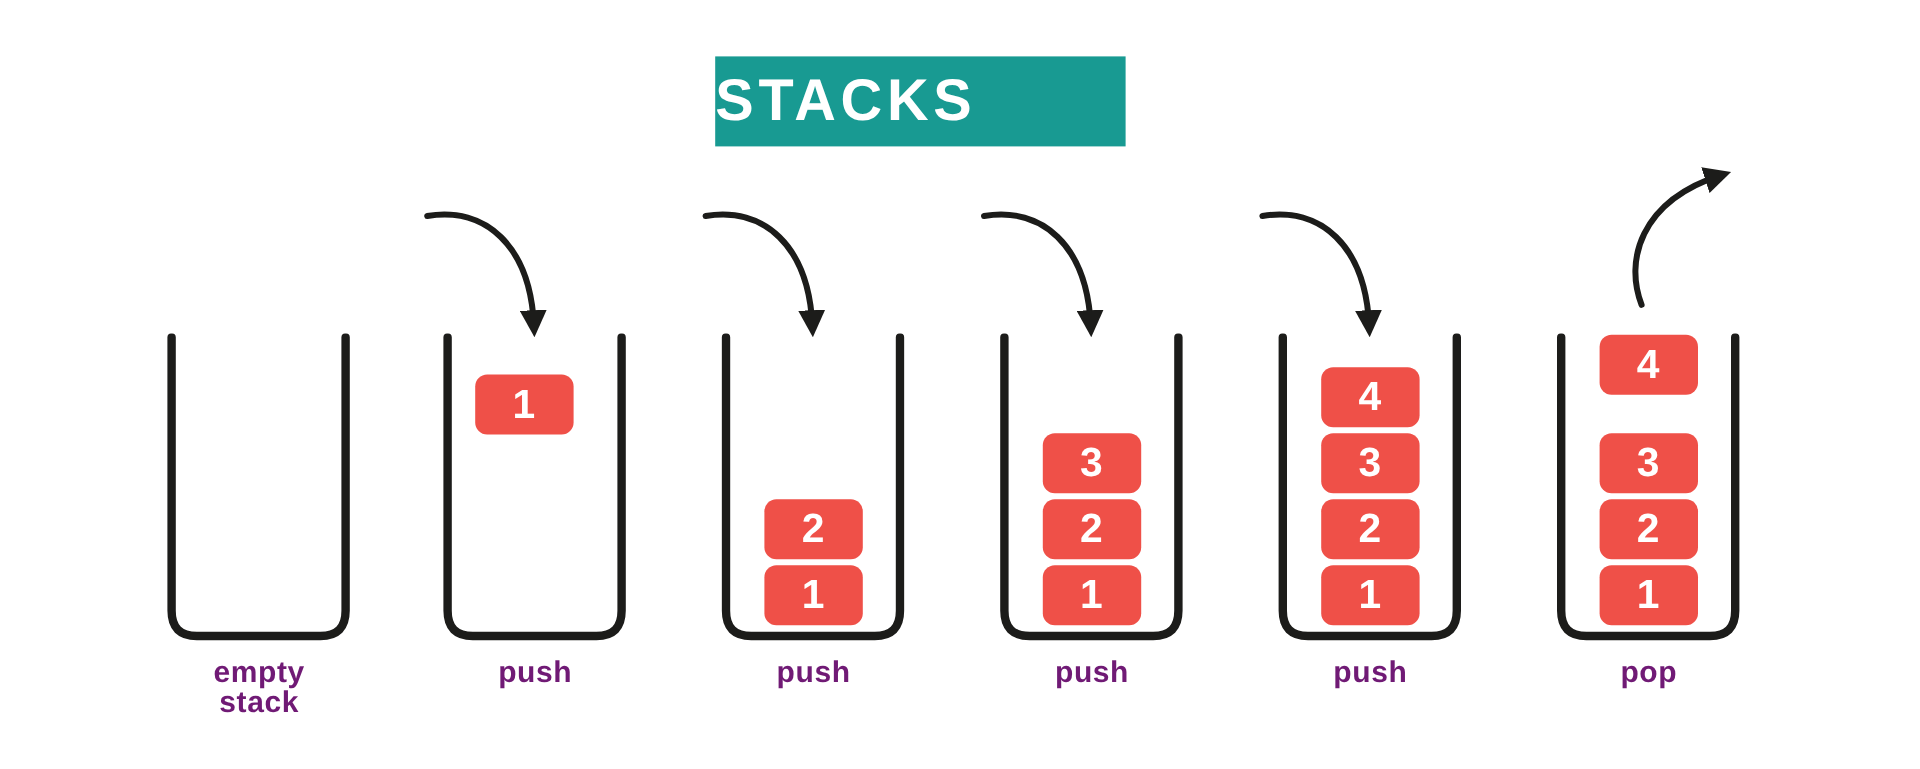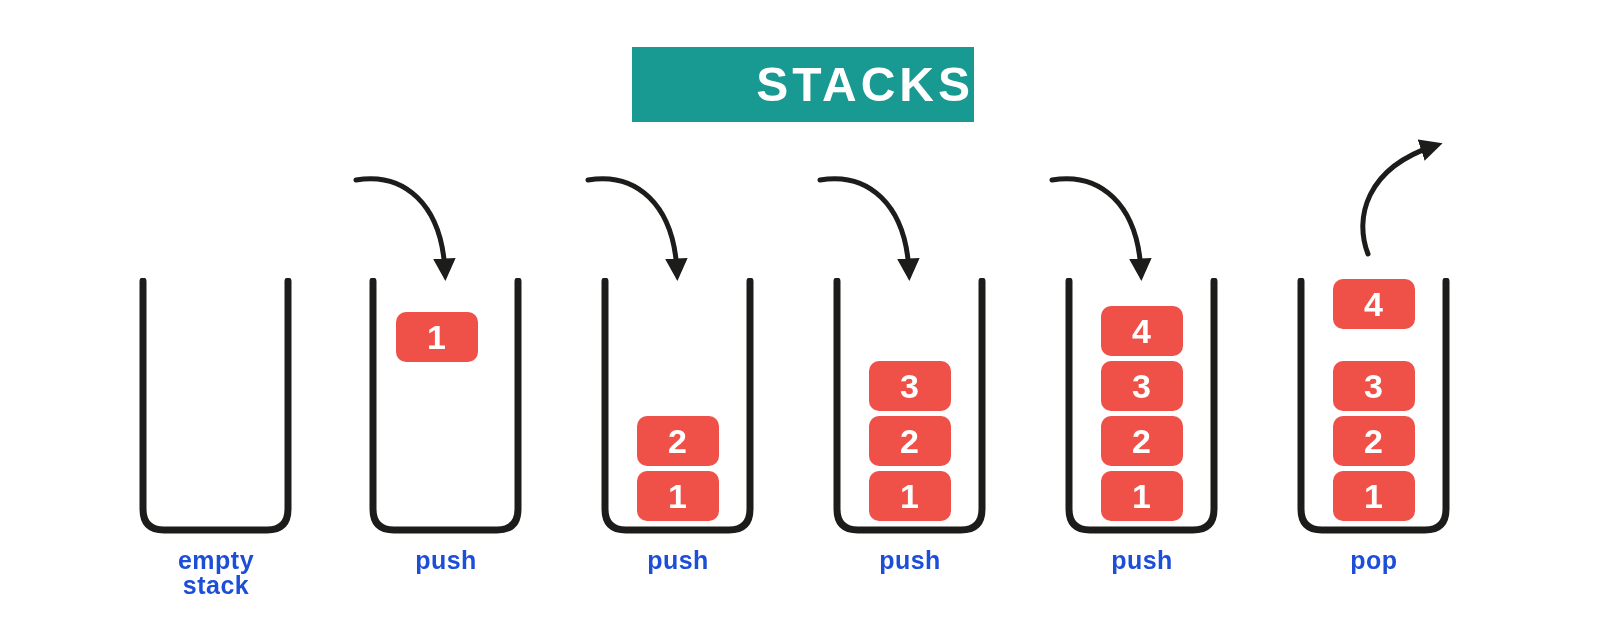--- a/index.html
+++ b/index.html
@@ -2,22 +2,22 @@
 <html><head>
 <meta charset="utf-8">
 <style>
   html,body{margin:0;padding:0;background:#ffffff;}
   #canvas{
     position:relative;width:1600px;height:641px;background:#ffffff;overflow:hidden;
     font-family:"Liberation Sans", sans-serif;
   }
   
   .banner{
-    position:absolute;left:632px;top:47px;width:342px;height:75px;
-    display:flex;align-items:center;justify-content:flex-end;
+    position:absolute;left:596px;top:47px;width:342px;height:75px;
+    display:flex;align-items:center;justify-content:flex-start;
     background:#189A92;
   }
   .banner-text{
     color:#ffffff;font-size:48px;font-weight:bold;letter-spacing:4px;
     transform:scaleY(1.02);
   }
   
   .stage{position:absolute;top:130px;width:160px;height:490px;}
   .s1{left:136px;} .s2{left:366px;} .s3{left:598px;}
   .s4{left:830px;} .s5{left:1062px;} .s6{left:1294px;}
@@ -35,21 +35,21 @@
   .block{
     width:82px;height:50px;border-radius:10px;background:#EF5048;
     display:flex;align-items:center;justify-content:center;
     color:#ffffff;font-size:34px;font-weight:bold;
   }
   .block-floating{position:absolute;top:34px;left:calc(50% - 50px);}
   .block-popped{position:absolute;top:1px;left:calc(50% - 41px);}
 
   .stage-label{
     position:absolute;top:418px;left:0;width:100%;
-    text-align:center;color:#1d4ed8;
+    text-align:center;color:#701a75;
     font-size:25px;font-weight:bold;line-height:1.0;
     white-space:pre-line;letter-spacing:0.5px;
   }
 </style>
 </head>
 <body>
 
 <div id="canvas">
 
   

